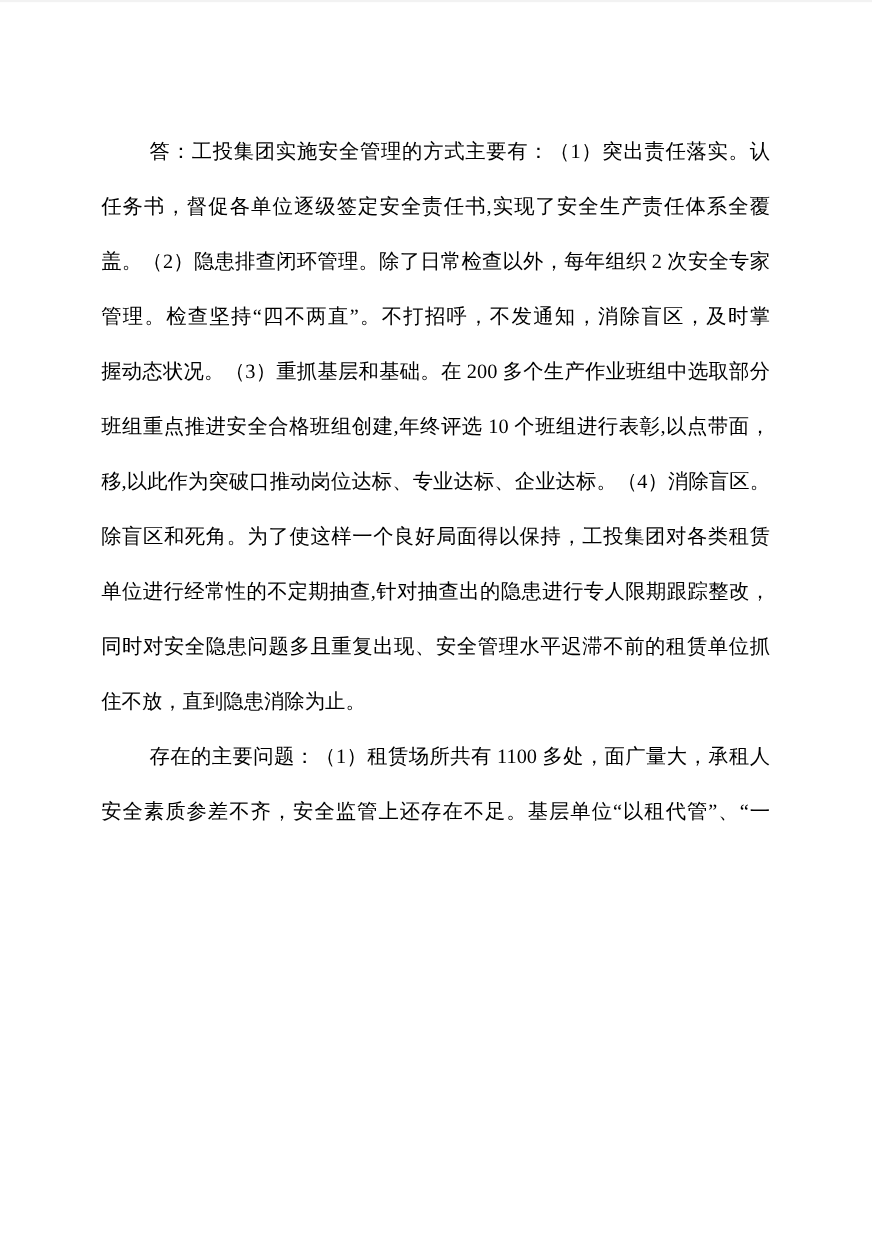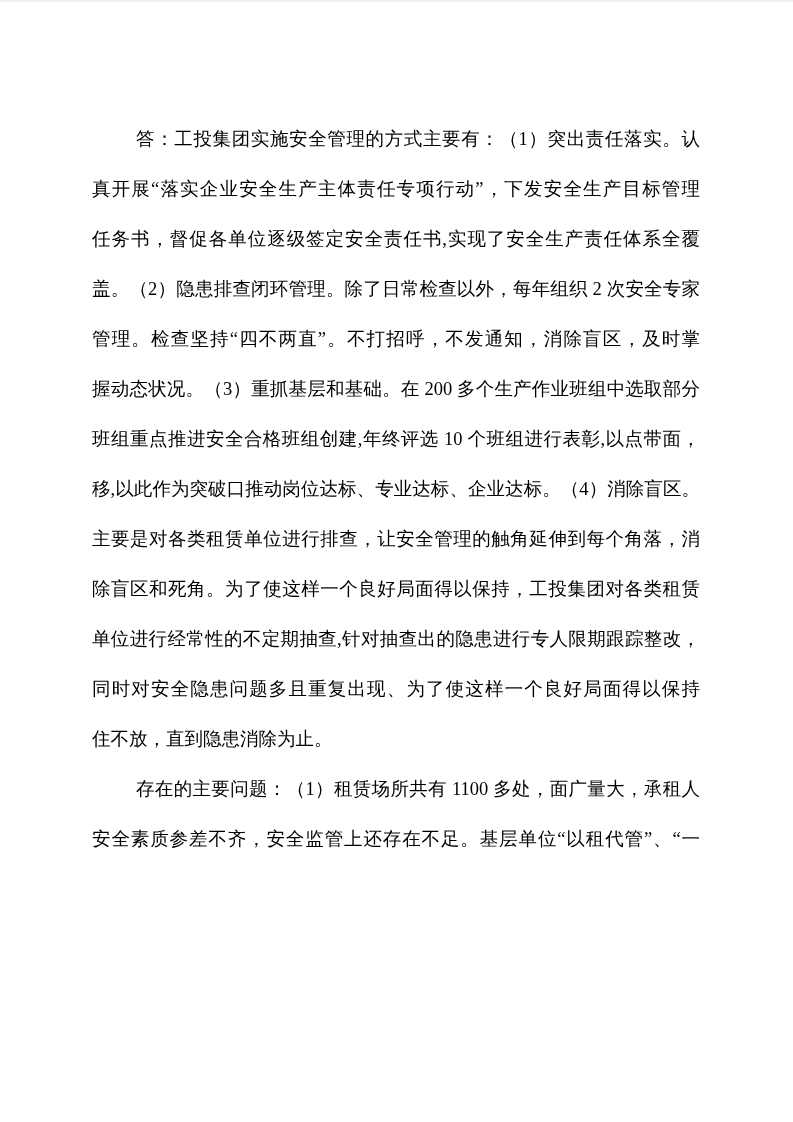--- a/index.html
+++ b/index.html
@@ -44,31 +44,29 @@
   .line.plast { text-align-last: left; }
 </style>
 </head>
 <body>
 
 <div class="page">
   <div class="textblock">
 
     <div class="para">
       <div class="line first">答：工投集团实施安全管理的方式主要有：（1）突出责任落实。认</div>
-      <div class="line">真开展“落实企业安全生产主体责任专项行动”，下发安全生产目标管理</div>
       <div class="line">任务书，督促各单位逐级签定安全责任书,实现了安全生产责任体系全覆</div>
       <div class="line">盖。（2）隐患排查闭环管理。除了日常检查以外，每年组织 2 次安全专家</div>
       <div class="line">管理。检查坚持“四不两直”。不打招呼，不发通知，消除盲区，及时掌</div>
       <div class="line">握动态状况。（3）重抓基层和基础。在 200 多个生产作业班组中选取部分</div>
       <div class="line">班组重点推进安全合格班组创建,年终评选 10 个班组进行表彰,以点带面，</div>
       <div class="line">移,以此作为突破口推动岗位达标、专业达标、企业达标。（4）消除盲区。</div>
-      <div class="line">主要是对各类租赁单位进行排查，让安全管理的触角延伸到每个角落，消</div>
       <div class="line">除盲区和死角。为了使这样一个良好局面得以保持，工投集团对各类租赁</div>
       <div class="line">单位进行经常性的不定期抽查,针对抽查出的隐患进行专人限期跟踪整改，</div>
-      <div class="line">同时对安全隐患问题多且重复出现、为了使这样一个良好局面得以保持</div>
+      <div class="line">同时对安全隐患问题多且重复出现、安全管理水平迟滞不前的租赁单位抓</div>
       <div class="line plast">住不放，直到隐患消除为止。</div>
     </div>
 
     <div class="para">
       <div class="line first">存在的主要问题：（1）租赁场所共有 1100 多处，面广量大，承租人</div>
       <div class="line">安全素质参差不齐，安全监管上还存在不足。基层单位“以租代管”、“一</div>
     </div>
 
   </div>
 </div>

